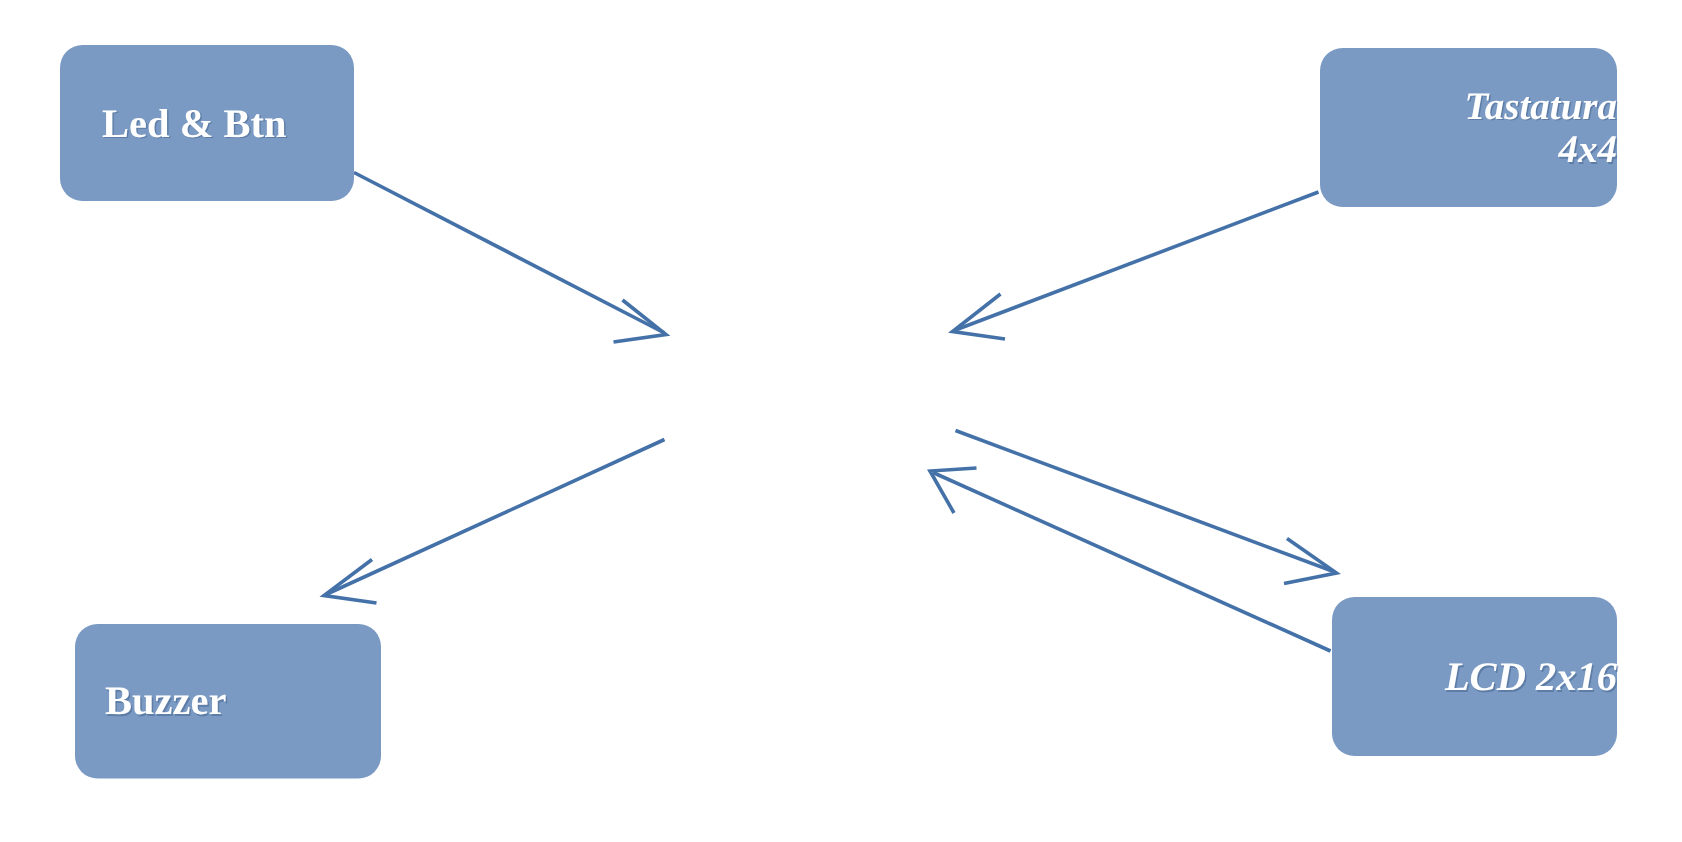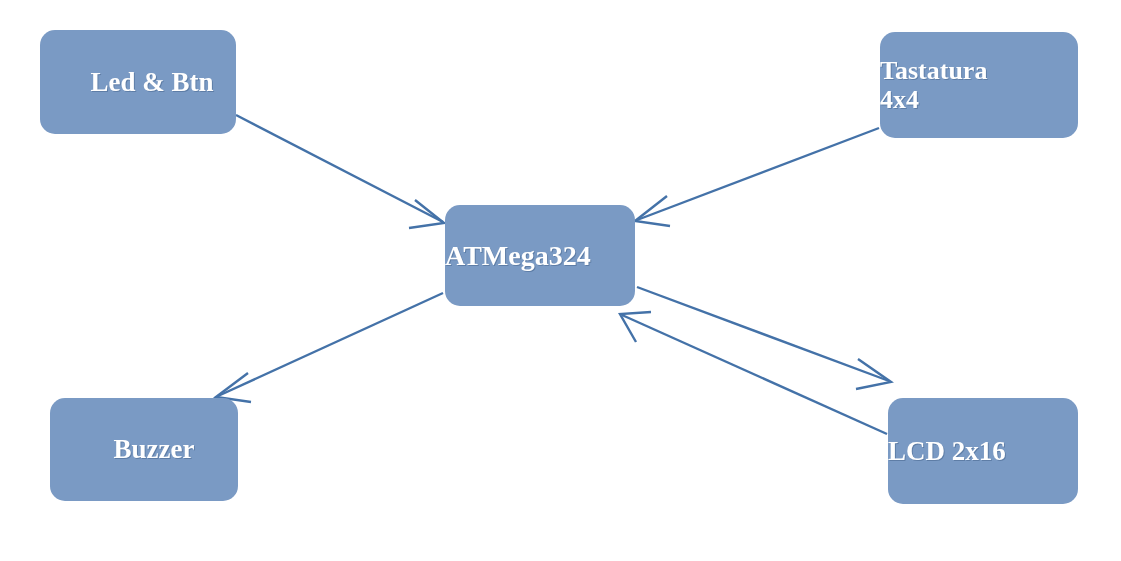--- a/index.html
+++ b/index.html
@@ -37,27 +37,27 @@
   }
   .node-label {
     width: 100%;
     color: #ffffff;
     font-weight: bold;
     font-family: "Liberation Serif", "DejaVu Serif", serif;
     line-height: 1.12;
     text-shadow: 1px 1px 0 rgba(60,90,130,0.45);
     white-space: pre-line;
   }
-  .align-center .node-label { text-align: left; }
-  .align-left   .node-label { text-align: center; }
+  .align-center .node-label { text-align: right; font-style: italic; }
+  .align-left   .node-label { text-align: left; }
 
   #node-led  { left: 40px;  top: 30px;  width: 196px; height: 104px; }
   #node-key  { left: 880px; top: 32px;  width: 198px; height: 106px; }
   #node-mcu  { left: 445px; top: 205px; width: 190px; height: 101px; }
-  #node-buz  { left: 50px;  top: 398px; width: 188px; height: 103px; }
+  #node-buz  { left: 50px;  top: 416px; width: 204px; height: 103px; }
   #node-lcd  { left: 888px; top: 398px; width: 190px; height: 106px; }
 
   #node-led  .node-label { font-size: 27px; padding-left: 28px; }
   #node-key  .node-label { font-size: 26px; }
   #node-mcu  .node-label { font-size: 28px; }
   #node-buz  .node-label { font-size: 27px; padding-left: 20px; }
   #node-lcd  .node-label { font-size: 27px; }
 </style>
 </head>
 <body>
@@ -98,23 +98,20 @@
 
   <div class="node align-left" id="node-led">
     <span class="node-label">Led &amp; Btn</span>
   </div>
 
   <div class="node align-center" id="node-key">
     <span class="node-label">Tastatura
 4x4</span>
   </div>
 
-  <div class="node align-center" id="node-mcu">
-    <span class="node-label">ATMega324</span>
-  </div>
 
   <div class="node align-left" id="node-buz">
     <span class="node-label">Buzzer</span>
   </div>
 
   <div class="node align-center" id="node-lcd">
     <span class="node-label">LCD 2x16</span>
   </div>
 
 </div>

